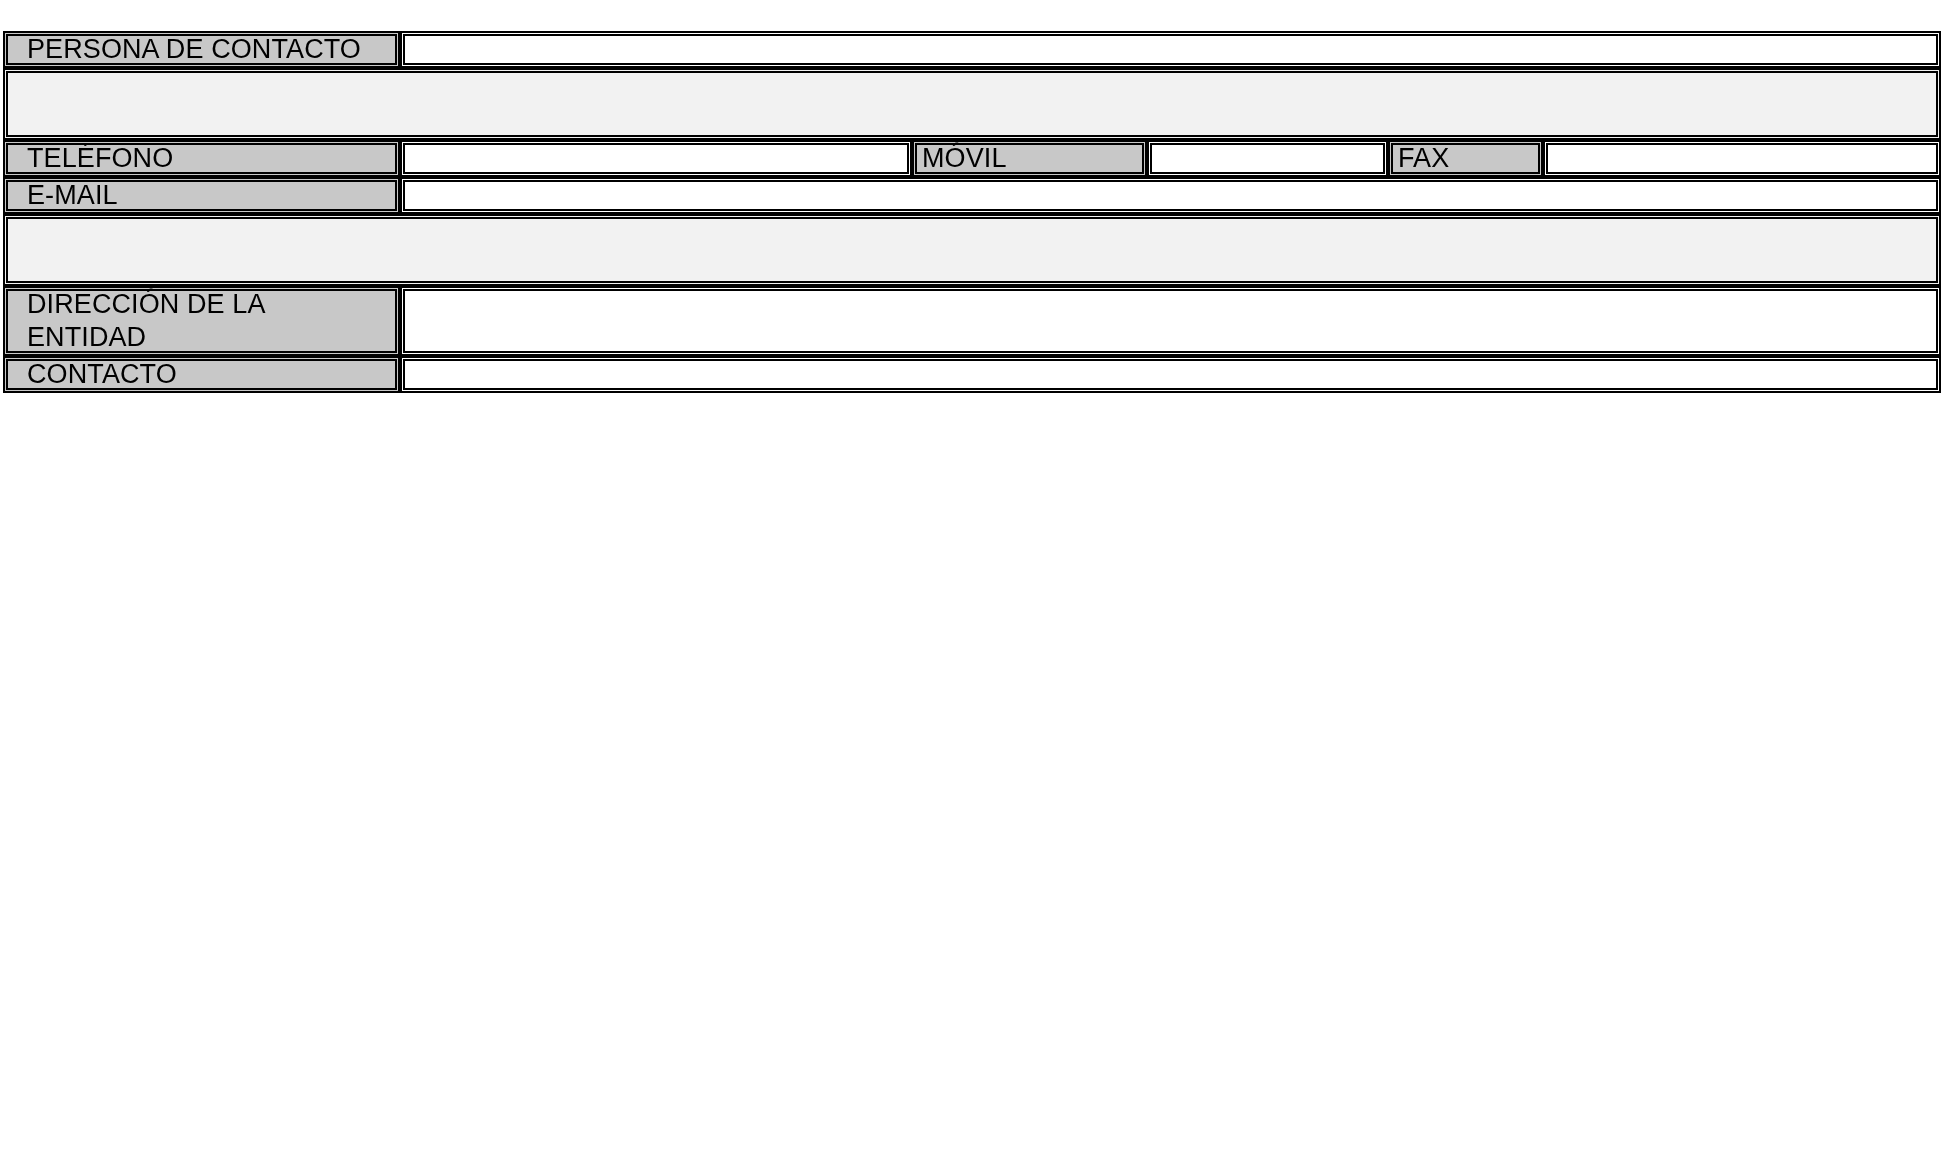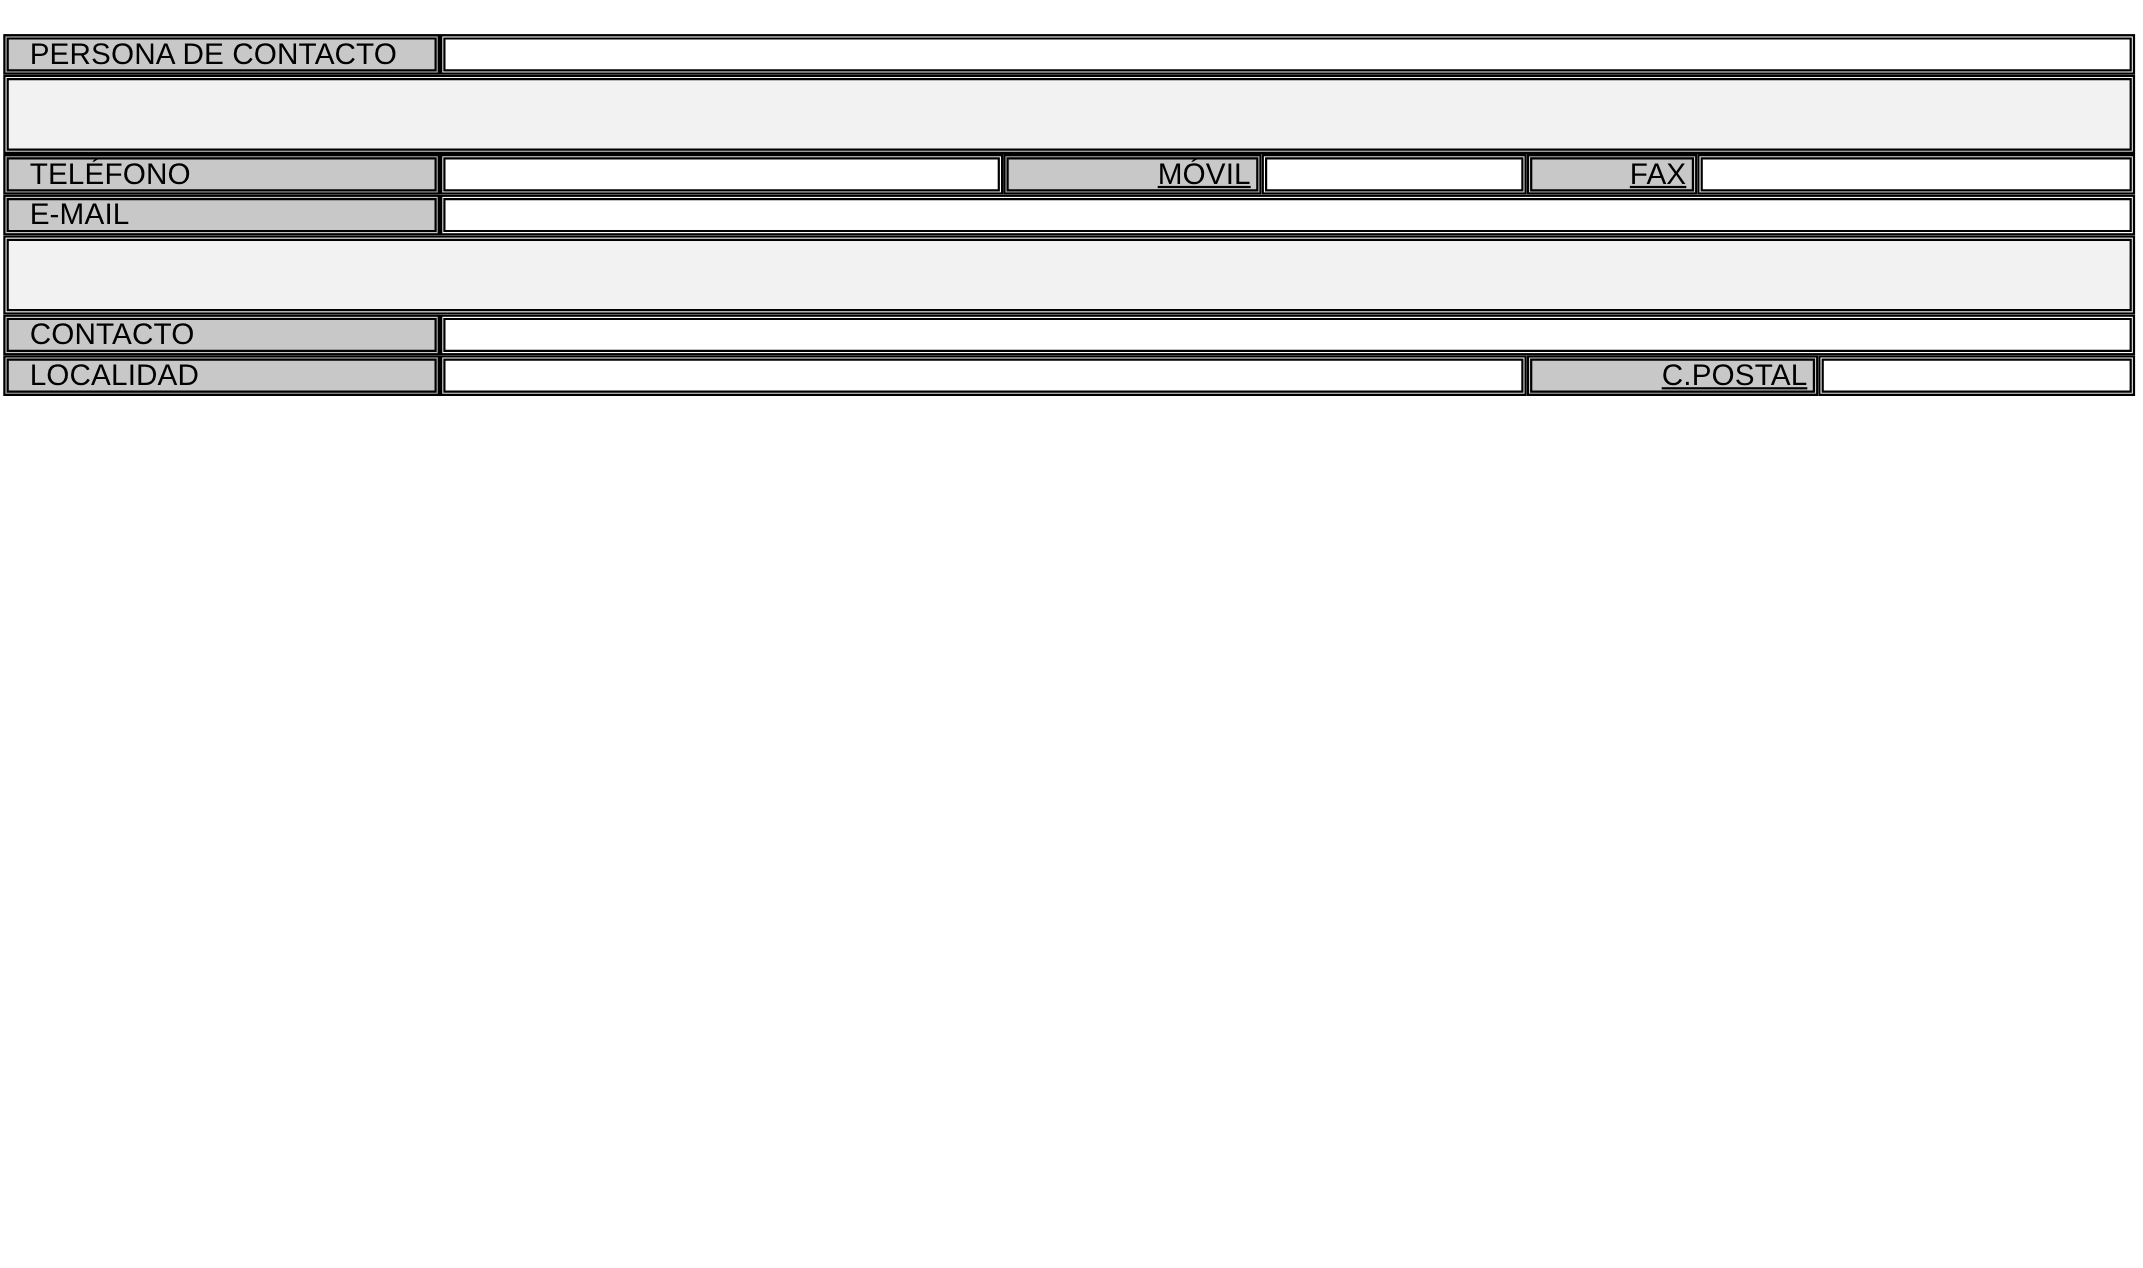--- a/index.html
+++ b/index.html
@@ -50,23 +50,22 @@
 
   
   .cell.label {
     background: #c8c8c8;
     box-shadow: inset 0 0 0 1px #c8c8c8, inset 0 0 0 3px #000000;
     padding: 0 10px 0 22px;
     text-align: left;
     margin-left: 20px;
   }
   .cell.label.center {
-    text-align: right;
+    text-align: left;
     padding: 0 8px;
-    text-decoration: underline;
   }
 
   
   .cell.input {
     background: #ffffff;
   }
 
   
   .cell.spacer {
     background: #f2f2f2;
@@ -120,29 +119,30 @@
 
       <tr class="row-tall">
         <td class="cell label">E-MAIL</td>
         <td class="cell input" colspan="8"></td>
       </tr>
 
       <tr class="row-spacer">
         <td class="cell spacer" colspan="9"></td>
       </tr>
 
+      <tr class="row-two">
+        <td class="cell label">
+          <span class="lbl-line">DIRECCIÓN DE LA</span>
+          <span class="lbl-line">ENTIDAD</span>
+        </td>
+        <td class="cell input" colspan="8"></td>
+      </tr>
 
       <tr class="row-tall">
         <td class="cell label">CONTACTO</td>
         <td class="cell input" colspan="8"></td>
       </tr>
 
-      <tr class="row-tall">
-        <td class="cell label">LOCALIDAD</td>
-        <td class="cell input" colspan="5"></td>
-        <td class="cell label center" colspan="2">C.POSTAL</td>
-        <td class="cell input"></td>
-      </tr>
 
     </tbody>
   </table>
 
 </div>
 
 </body></html>

